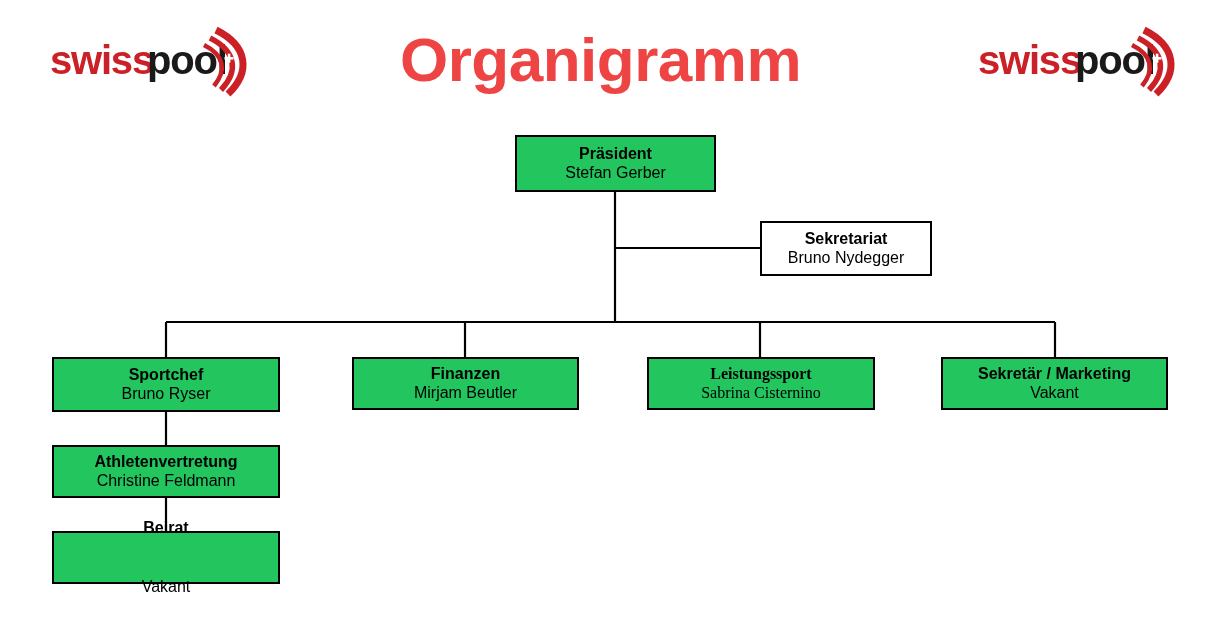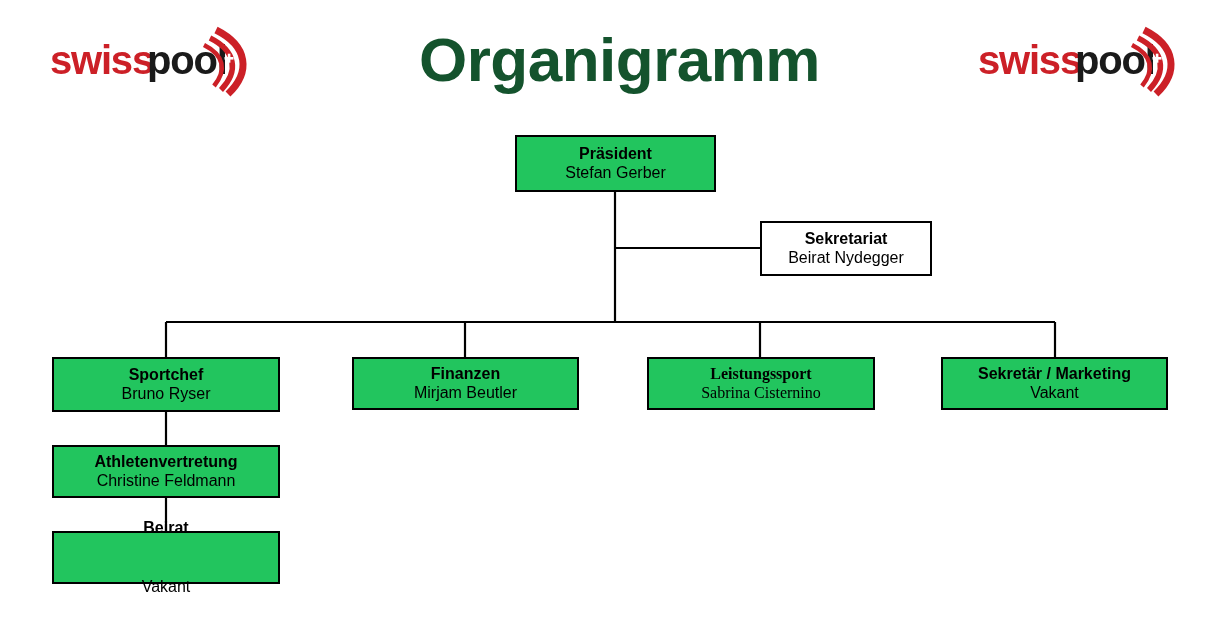--- a/index.html
+++ b/index.html
@@ -17,24 +17,24 @@
     background: #ffffff;
     overflow: hidden;
   }
 
   
   .title {
     position: absolute;
     left: 400px;
     top: 20px;
     width: 420px;
-    text-align: right;
+    text-align: left;
     font-size: 62px;
     font-weight: bold;
-    color: #14532d;
+    color: #ef4444;
     letter-spacing: -0.5px;
     line-height: 80px;
     white-space: nowrap;
   }
 
   
   .logo {
     position: absolute;
     width: 212px;
     height: 78px;
@@ -136,21 +136,21 @@
     <line x1="166" y1="498" x2="166" y2="531"></line>
   </svg>
 
   <div class="node" style="left:515px; top:135px; width:201px; height:57px;">
     <span class="role">Präsident</span>
     <span class="person">Stefan Gerber</span>
   </div>
 
   <div class="node white" style="left:760px; top:221px; width:172px; height:55px;">
     <span class="role">Sekretariat</span>
-    <span class="person">Beirat Nydegger</span>
+    <span class="person">Bruno Nydegger</span>
   </div>
 
   <div class="node" style="left:52px; top:357px; width:228px; height:55px;">
     <span class="role">Sportchef</span>
     <span class="person">Bruno Ryser</span>
   </div>
 
   <div class="node" style="left:352px; top:357px; width:227px; height:53px;">
     <span class="role">Finanzen</span>
     <span class="person">Mirjam Beutler</span>

